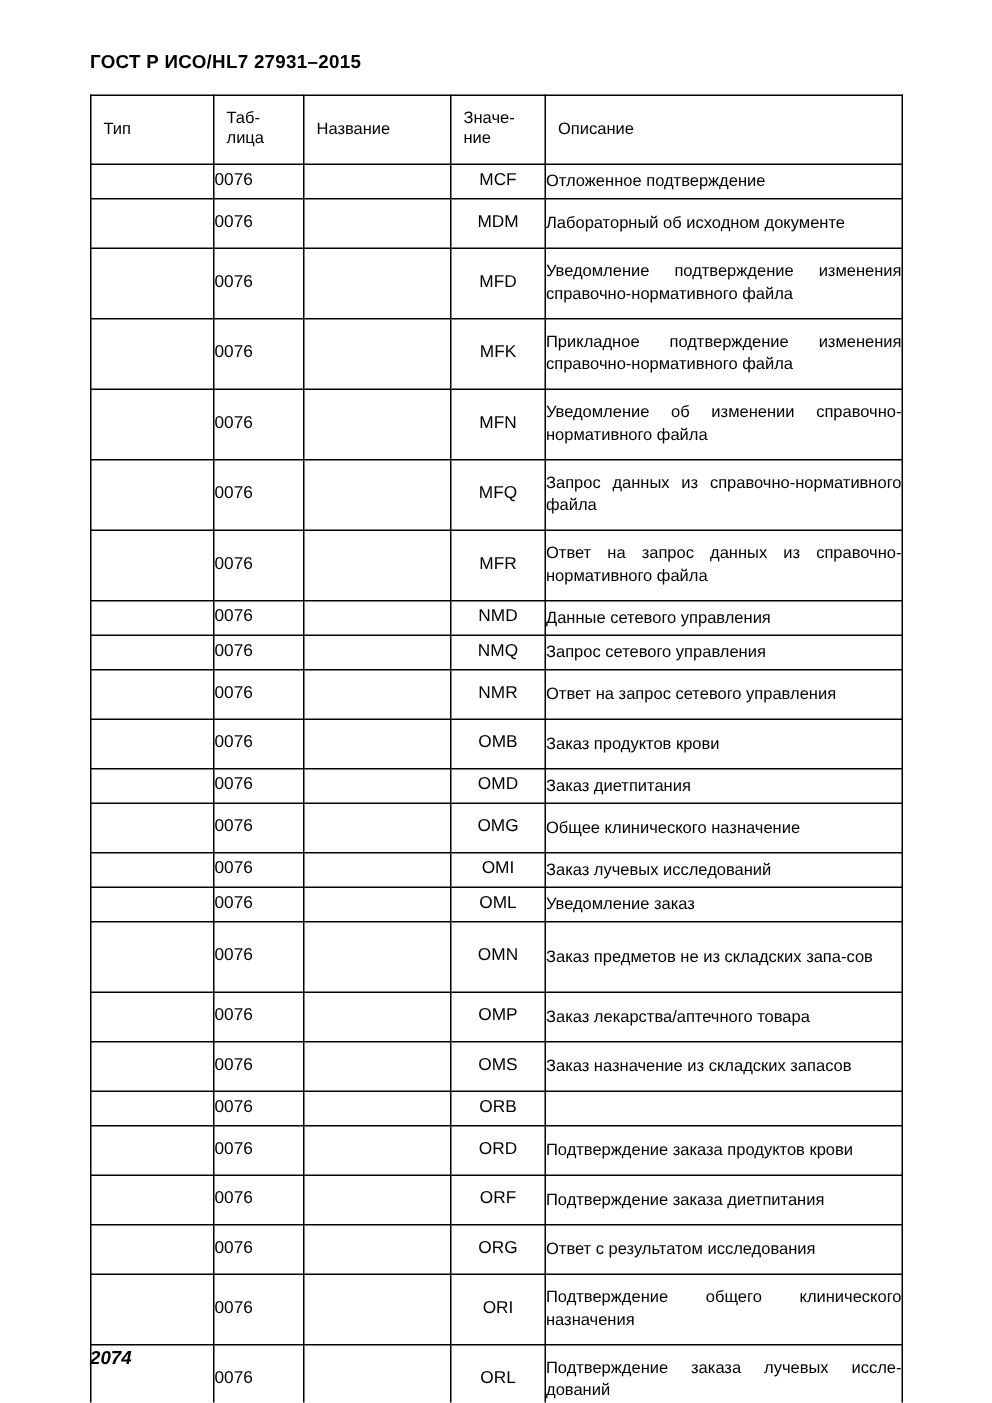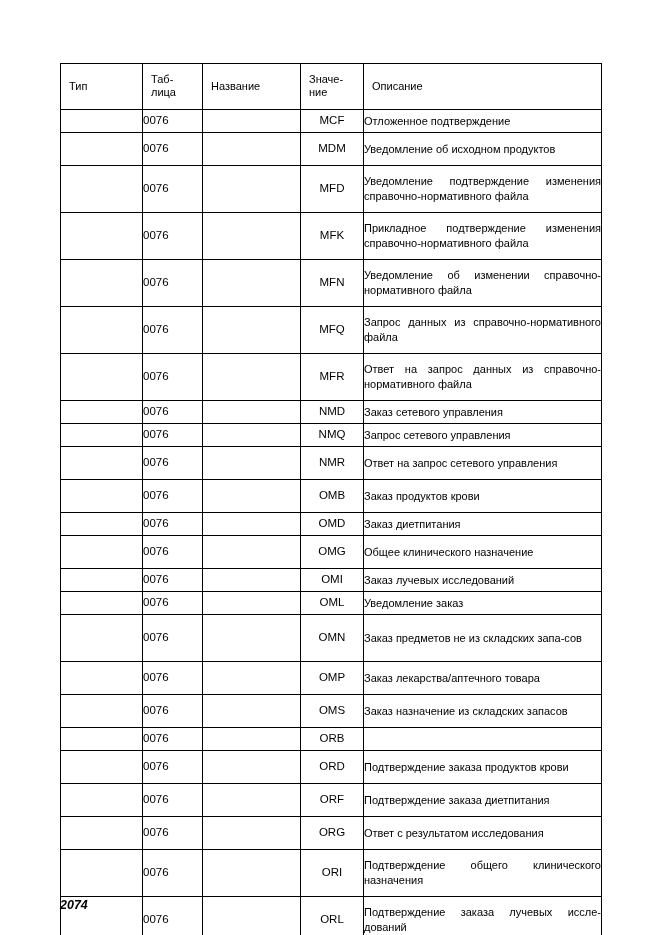--- a/index.html
+++ b/index.html
@@ -88,20 +88,21 @@
     font-size: 12.5px;
     font-weight: bold;
     font-style: italic;
   }
 </style>
 </head>
 <body>
 
 <div class="page">
 
+  <div class="doc-header">ГОСТ Р ИСО/HL7 27931–2015</div>
 
   <table class="main">
     <colgroup>
       <col class="col-type">
       <col class="col-table">
       <col class="col-name">
       <col class="col-value">
       <col class="col-descr">
     </colgroup>
     <thead>
@@ -125,21 +126,21 @@
           <td class="cell c-table">0076</td>
           <td class="cell c-name"></td>
           <td class="cell c-value">MCF</td>
           <td class="cell c-descr">Отложенное подтверждение</td>
         </tr>
         <tr class="r-mid">
           <td class="cell c-type"></td>
           <td class="cell c-table">0076</td>
           <td class="cell c-name"></td>
           <td class="cell c-value">MDM</td>
-          <td class="cell c-descr">Уведомление об исходном продуктов</td>
+          <td class="cell c-descr">Лабораторный об исходном документе</td>
         </tr>
         <tr class="r-tall">
           <td class="cell c-type"></td>
           <td class="cell c-table">0076</td>
           <td class="cell c-name"></td>
           <td class="cell c-value">MFD</td>
           <td class="cell c-descr justify">Уведомление подтверждение изменения справочно-нормативного файла</td>
         </tr>
         <tr class="r-tall">
           <td class="cell c-type"></td>
@@ -167,21 +168,21 @@
           <td class="cell c-table">0076</td>
           <td class="cell c-name"></td>
           <td class="cell c-value">MFR</td>
           <td class="cell c-descr justify">Ответ на запрос данных из справочно-нормативного файла</td>
         </tr>
         <tr class="r-short">
           <td class="cell c-type"></td>
           <td class="cell c-table">0076</td>
           <td class="cell c-name"></td>
           <td class="cell c-value">NMD</td>
-          <td class="cell c-descr">Заказ сетевого управления</td>
+          <td class="cell c-descr">Данные сетевого управления</td>
         </tr>
         <tr class="r-short">
           <td class="cell c-type"></td>
           <td class="cell c-table">0076</td>
           <td class="cell c-name"></td>
           <td class="cell c-value">NMQ</td>
           <td class="cell c-descr">Запрос сетевого управления</td>
         </tr>
         <tr class="r-mid">
           <td class="cell c-type"></td>

